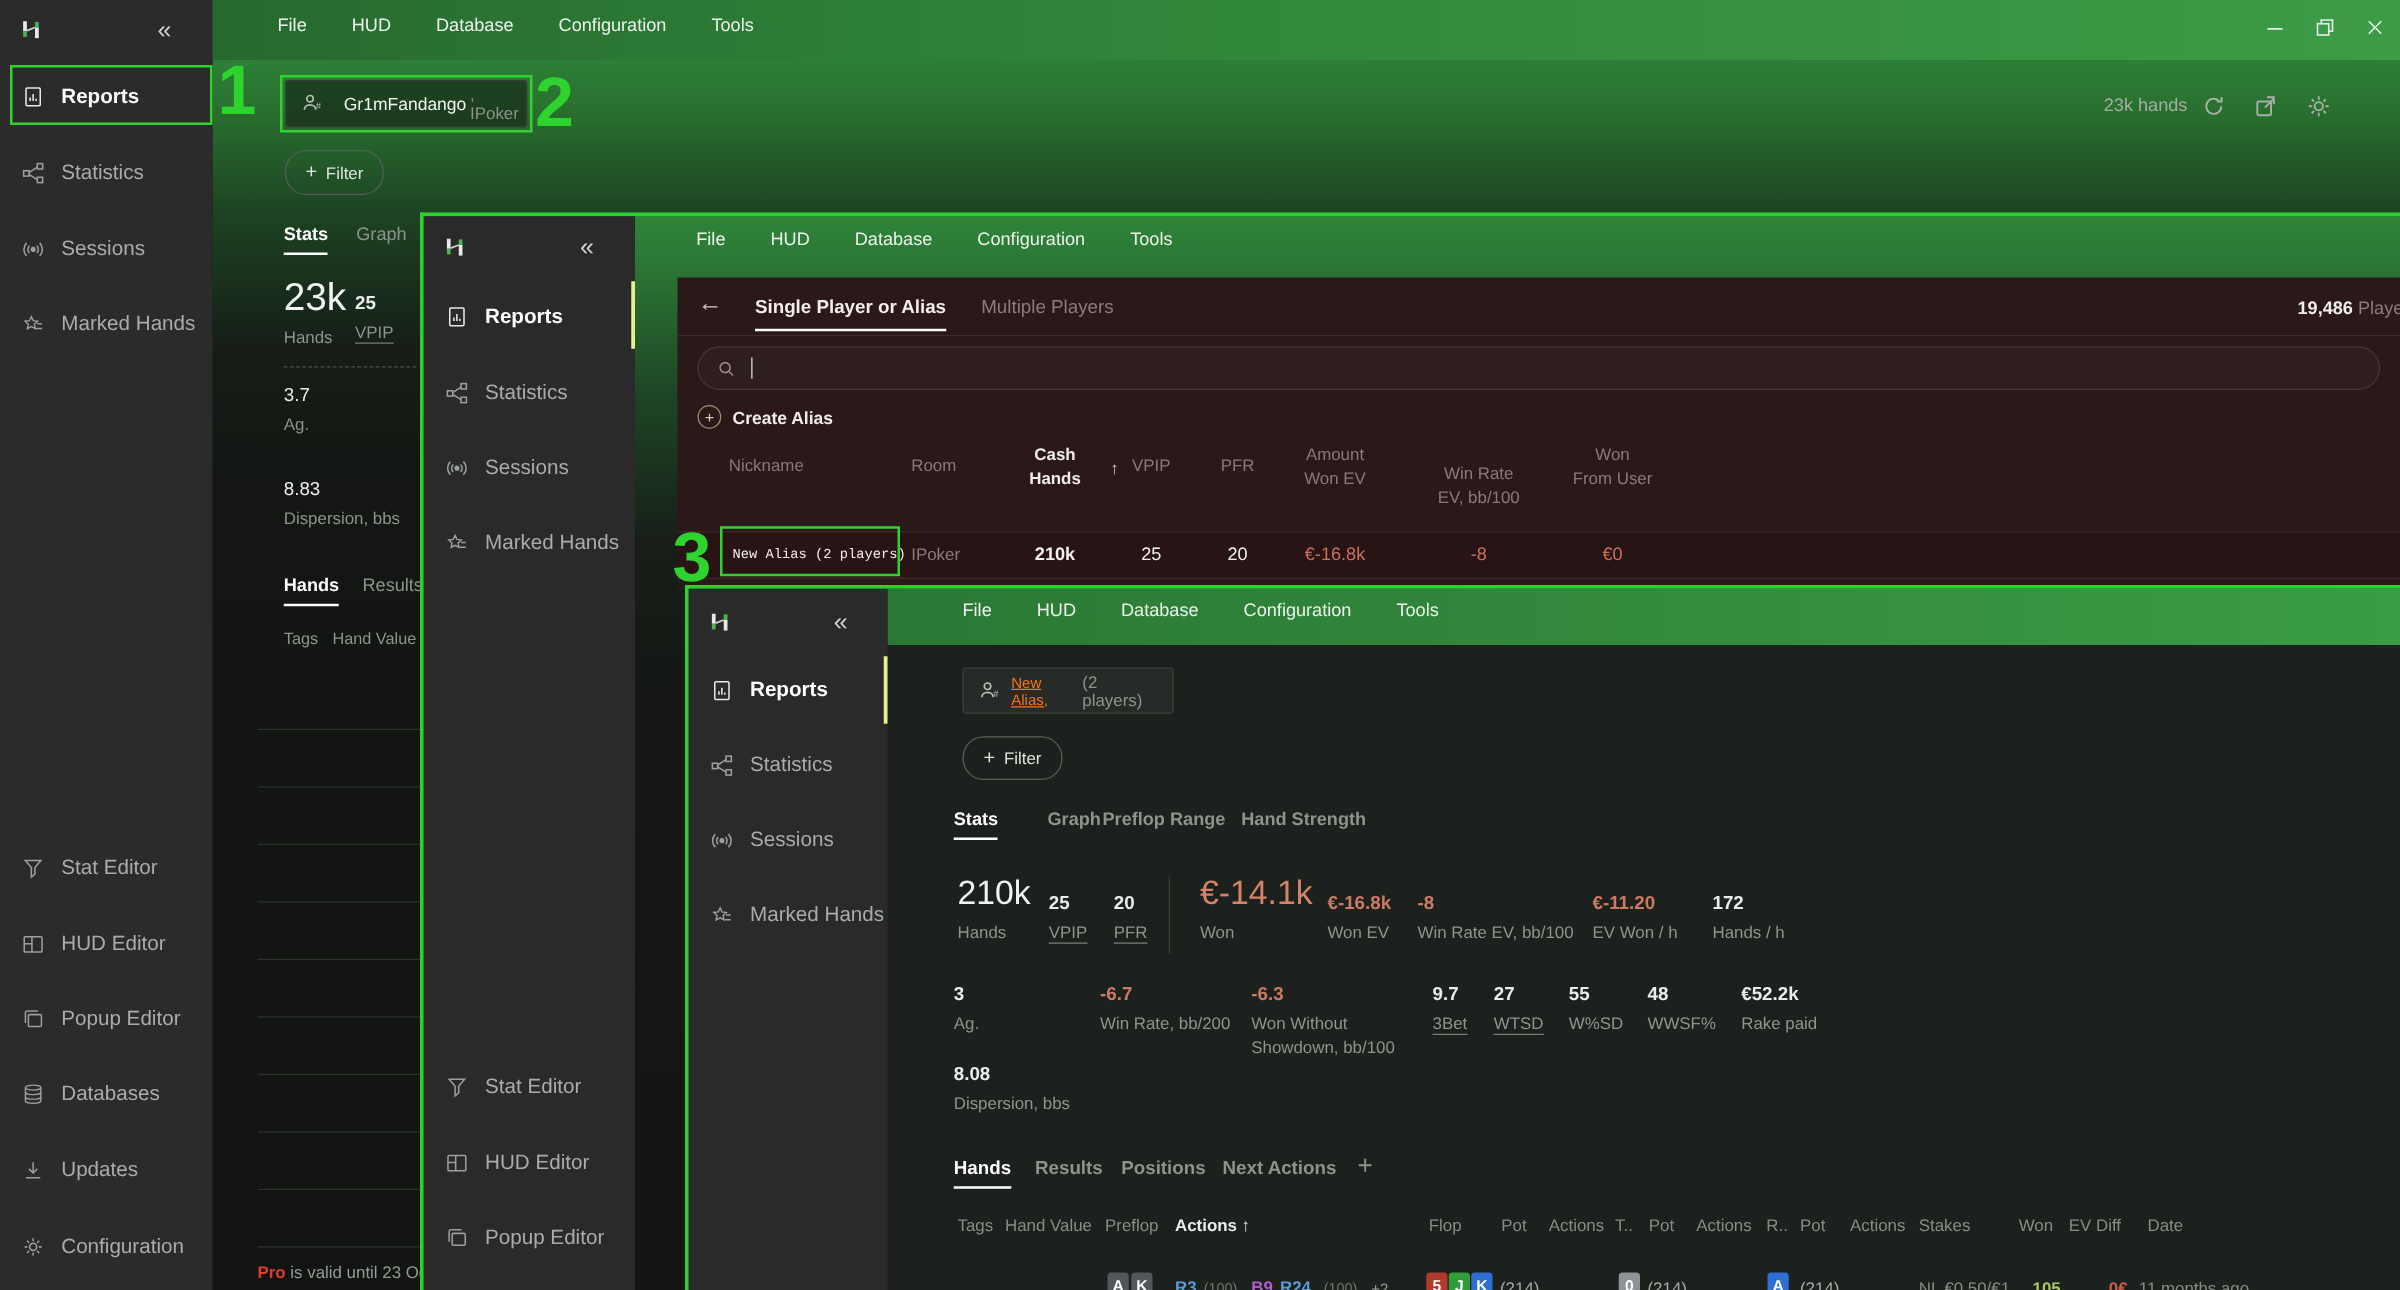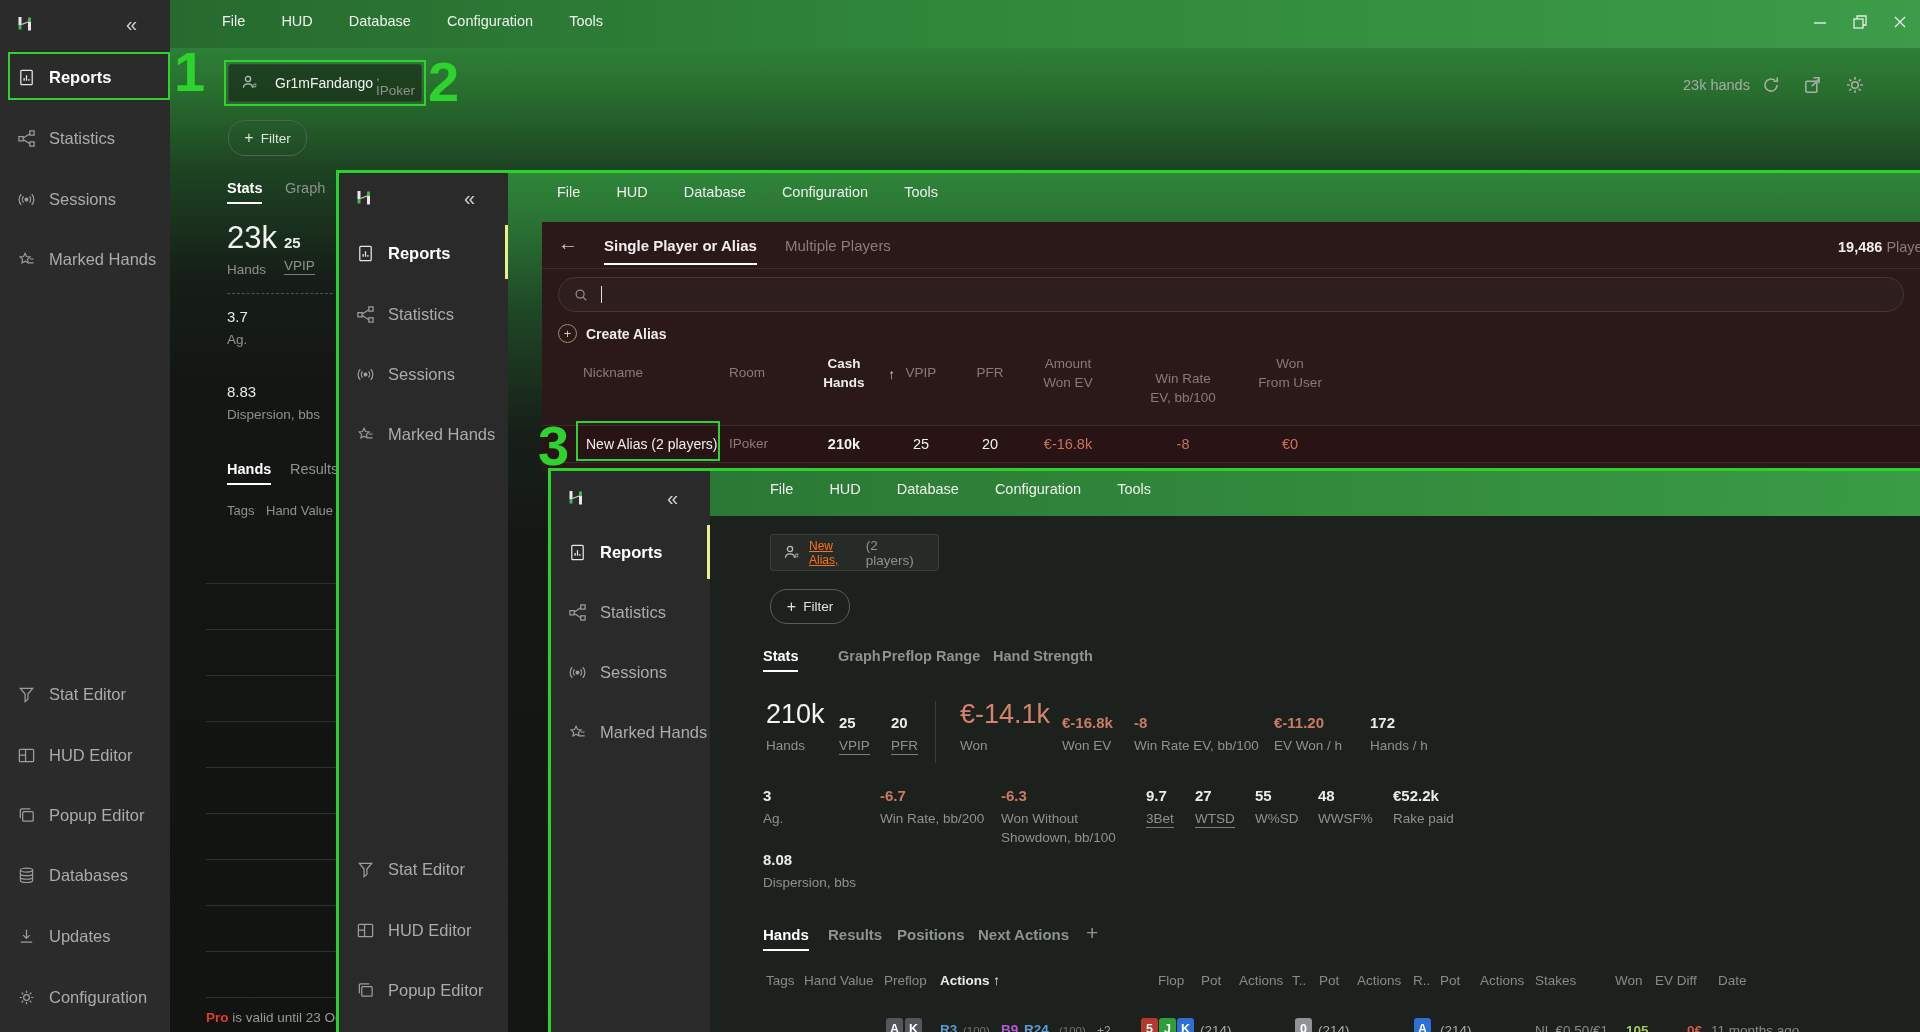--- a/index.html
+++ b/index.html
@@ -386,21 +386,21 @@
       <div class="hdr2" style="left:591px;top:132px;width:100px;margin-top:15px;">
         <div>Win Rate</div>
           <div>EV, bb/100</div>
         </div>
       <div class="hdr2" style="left:698px;top:132px;width:100px;">
         <div>Won</div>
           <div>From User</div>
         </div>
 
       <div class="abs" style="left:0;top:203px;width:1378px;height:36px;background:#281414;border-top:1px solid #3f2b2b;border-bottom:1px solid #3f2b2b;">
-        <div class="abs" style="left:44px;line-height:36px;font-size:14px;color:#f2eeee;">New Alias (2 players)</div>
+        <div class="abs" style="left:44px;line-height:36px;font-size:11px;color:#f2eeee;font-family:Liberation Mono, monospace;">New Alias (2 players)</div>
         <div class="abs" style="left:187px;line-height:36px;font-size:13.5px;color:#8d7a7a;">IPoker</div>
         <div class="cellc white" style="left:265px;width:74px;font-weight:bold;">210k</div>
         <div class="cellc white" style="left:349px;width:60px;">25</div>
         <div class="cellc white" style="left:418px;width:60px;">20</div>
         <div class="cellc dimred" style="left:486px;width:80px;">€-16.8k</div>
         <div class="cellc dimred" style="left:591px;width:100px;">-8</div>
         <div class="cellc dimred" style="left:698px;width:100px;">€0</div>
       </div>
     </div>
   </div>
@@ -564,21 +564,21 @@
     <span class="abs tab-on" style="left:212px;top:455px;font-size:15px;">Hands</span>
     <span class="abs tab-off" style="left:277px;top:455px;font-size:15px;font-weight:bold;">Results</span>
     <span class="abs tab-off" style="left:346px;top:455px;font-size:15px;font-weight:bold;">Positions</span>
     <span class="abs tab-off" style="left:427px;top:455px;font-size:15px;font-weight:bold;">Next Actions</span>
     <span class="abs" style="left:535px;top:450px;font-size:21px;color:#8d938d;">+</span>
 
     <span class="col" style="left:215px;top:502px;">Tags</span>
     <span class="col" style="left:253px;top:502px;">Hand Value</span>
     <span class="col" style="left:333px;top:502px;">Preflop</span>
     <span class="col" style="left:389px;top:502px;color:#e9ece9;font-weight:bold;"><span>Actions</span> <span>↑</span></span>
-    <span class="col" style="left:592px;top:502px;margin-left:15px;">Flop</span>
+    <span class="col" style="left:592px;top:502px;">Flop</span>
     <span class="col" style="left:650px;top:502px;">Pot</span>
     <span class="col" style="left:688px;top:502px;">Actions</span>
     <span class="col" style="left:741px;top:502px;">T..</span>
     <span class="col" style="left:768px;top:502px;">Pot</span>
     <span class="col" style="left:806px;top:502px;">Actions</span>
     <span class="col" style="left:862px;top:502px;">R..</span>
     <span class="col" style="left:889px;top:502px;">Pot</span>
     <span class="col" style="left:929px;top:502px;">Actions</span>
     <span class="col" style="left:984px;top:502px;">Stakes</span>
     <span class="col" style="left:1064px;top:502px;">Won</span>

